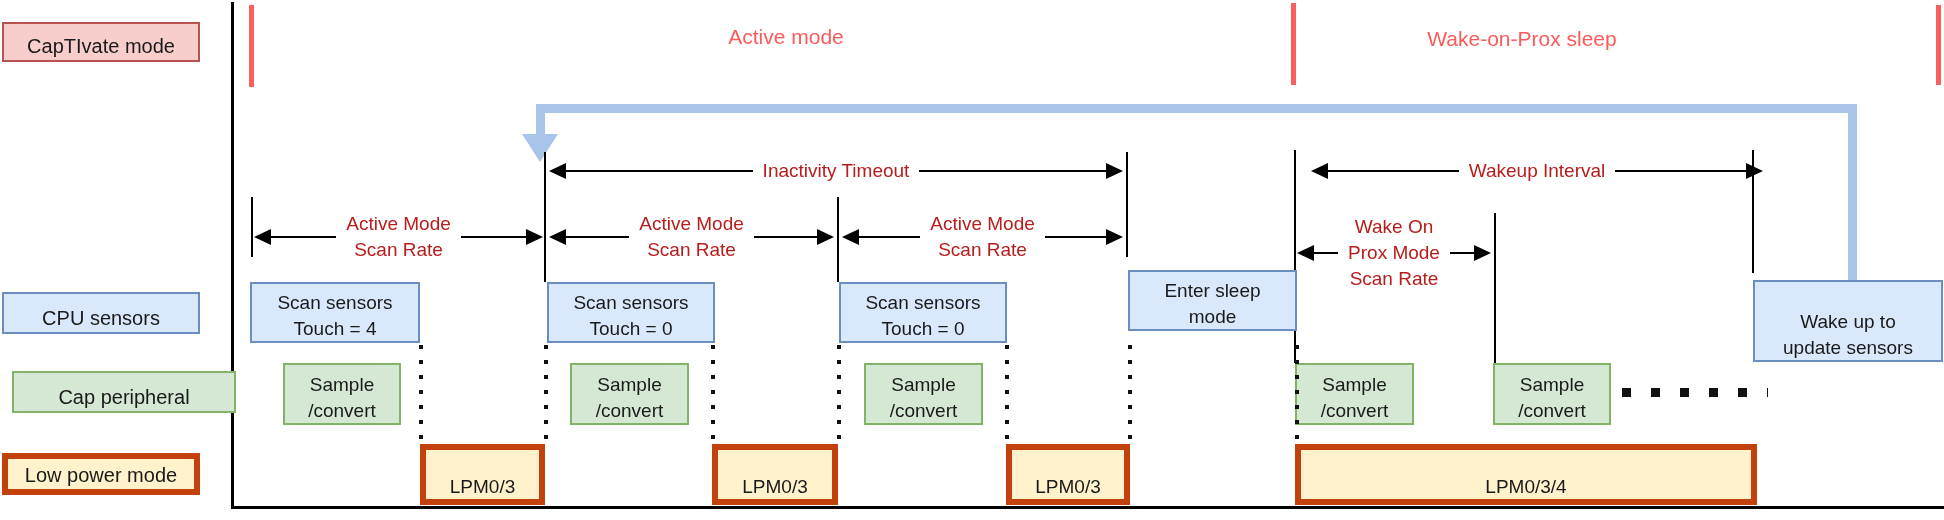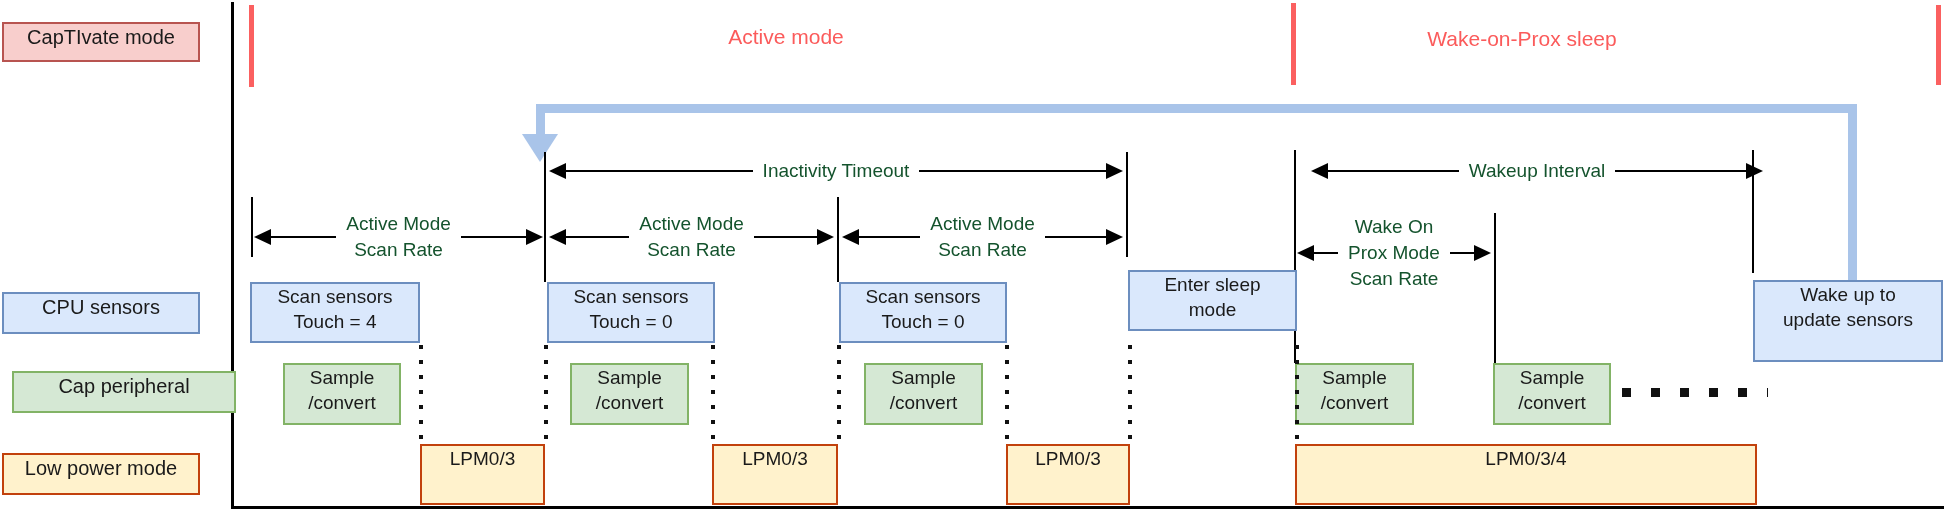--- a/index.html
+++ b/index.html
@@ -2,41 +2,41 @@
 <html><head>
 <meta charset="utf-8">
 <style>
   html,body{margin:0;padding:0;background:#fff;}
   #canvas{
     position:relative;width:1944px;height:520px;background:#fff;overflow:hidden;
     font-family:"Liberation Sans", sans-serif;color:#1a1a1a;
   }
   
   .box{
-    position:absolute;display:flex;flex-direction:column;justify-content:flex-start;align-items:center;
+    position:absolute;display:flex;flex-direction:column;justify-content:flex-end;align-items:center;
     font-size:19px;line-height:1.33;text-align:center;box-sizing:border-box;background:#fff;
   }
   .legend{font-size:20px;}
   .blue  {background:#dae8fc;border:2px solid #6c8ebf;}
   .green {background:#d5e8d4;border:2px solid #82b366;}
-  .yellow{background:#fff2cc;border:2px solid #c2410c;}
+  .yellow{background:#fff2cc;border:6px solid #c2410c;}
   .pink  {background:#f8cecc;border:2px solid #b85450;}
   
   .vline{position:absolute;width:2px;background:#000;}
   .hline{position:absolute;height:3px;background:#000;}
   .axis-v{position:absolute;width:3px;background:#000;}
   .redtick{position:absolute;width:5px;background:#fb6060;}
   .modetitle{position:absolute;transform:translateX(-50%);font-size:21px;color:#fb5b5b;white-space:nowrap;}
   
   .dotv{position:absolute;width:4px;
         background:repeating-linear-gradient(to bottom,#111 0 4px,transparent 4px 15px);}
   .doth{position:absolute;height:9px;
         background:repeating-linear-gradient(to right,#111 0 9px,transparent 9px 29px);}
   
-  .dim{position:absolute;display:flex;align-items:center;font-size:19px;color:#14532d;}
+  .dim{position:absolute;display:flex;align-items:center;font-size:19px;color:#b91c1c;}
   .dim .line{flex:1 1 auto;height:0;border-top:2px solid #000;}
   .dim .lbl{padding:0 10px;text-align:center;white-space:nowrap;line-height:26px;}
   .ah{width:0;height:0;flex:0 0 auto;}
   .ah-l{border-top:8px solid transparent;border-bottom:8px solid transparent;border-right:17px solid #000;}
   .ah-r{border-top:8px solid transparent;border-bottom:8px solid transparent;border-left:17px solid #000;}
   
   .loop{position:absolute;background:#a9c4e9;}
   .loop-head{position:absolute;width:0;height:0;
              border-left:18px solid transparent;border-right:18px solid transparent;
              border-top:28px solid #a9c4e9;}

